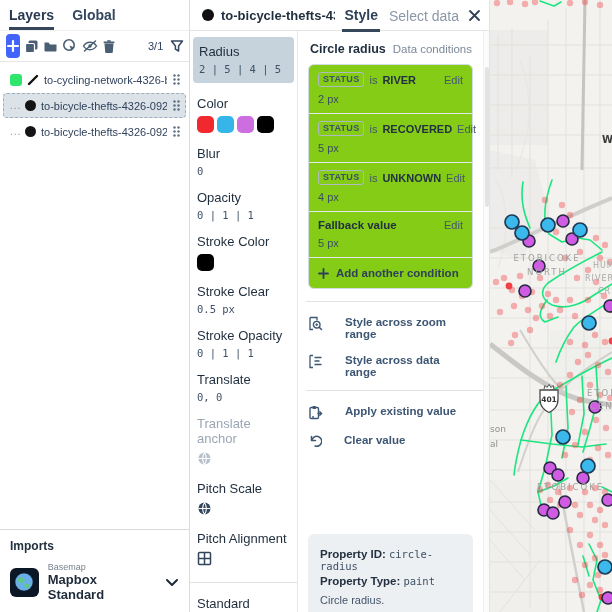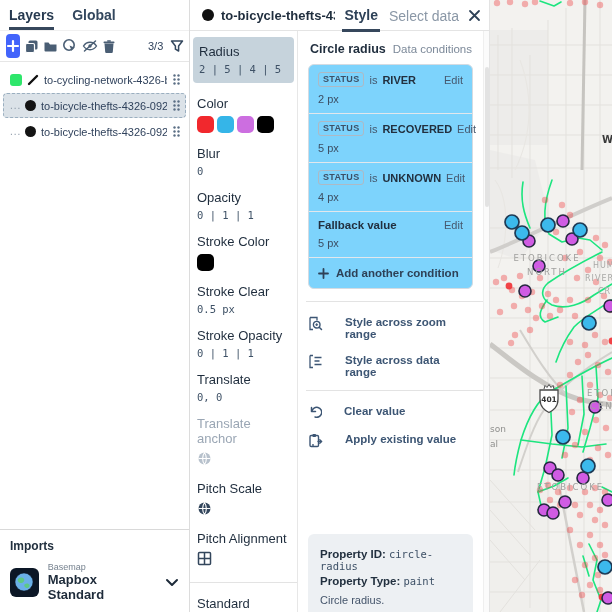--- a/index.html
+++ b/index.html
@@ -52,21 +52,21 @@
   .prop.sel { background:#c6d3dc; border-radius:4px; padding:7px 6px 8px; margin:-2px -3px 0 -4px; }
   .swatch-row { display:flex; gap:3px; margin-top:5px; }
   .swatch { width:17px; height:17px; border-radius:5px; cursor:pointer; }
   .prop-icon { margin-top:5px; }
   .props-divider { border:none; border-top:1px solid #e3e3e3; margin:14px -6px 0 -7px; }
 
   .editor-col { flex:1; padding:9px 10px 0 10px; overflow:hidden; display:flex; flex-direction:column; }
   .ed-titlerow { display:flex; gap:7px; align-items:baseline; margin:2px 0 8px 2px; }
   .ed-title { font-size:12.5px; font-weight:700; color:#1f2d3d; }
   .ed-subtitle { font-size:11.5px; color:#7c8999; }
-  .cards { border:1px solid #d4dbe2; border-radius:6px; background:#7dd3fc; }
+  .cards { border:1px solid #d4dbe2; border-radius:6px; background:#84cc16; }
   .card { padding:7px 9px 8px; border-bottom:1px solid #e2e7ec; }
   .card-top { display:flex; align-items:center; gap:5px; }
   .badge { font-size:9px; font-weight:700; color:#3d5066; border:1px solid #aeb9c4; border-radius:3px; padding:1px 4px 2px; letter-spacing:0.3px; }
   .cond-op { font-size:11px; color:#44566b; }
   .cond-val { font-size:11px; font-weight:700; color:#22303f; }
   .cond-label { font-size:11.5px; font-weight:700; color:#22303f; }
   .edit-link { margin-left:auto; font-size:11px; color:#46586e; cursor:pointer; }
   .card-size { font-size:11px; color:#3c4e63; margin-top:6px; }
   .add-row { display:flex; align-items:center; gap:7px; padding:9px 9px; font-size:11.5px; font-weight:600; color:#2e4157; cursor:pointer; }
   .ed-divider { border:none; border-top:1px solid #e3e3e3; margin:12px -10px 0 -2px; }
@@ -140,21 +140,21 @@
     <button class="tb-btn">
       <span class="icon">
           <svg width="14" height="15" viewBox="0 0 14 15">
             <path d="M2.5 4.5h9l-.7 8.5a1 1 0 0 1-1 .9H4.2a1 1 0 0 1-1-.9z" fill="#4a5e74"></path>
             <rect x="1.5" y="2.6" width="11" height="1.6" rx="0.8" fill="#4a5e74"></rect>
             <rect x="5" y="1.2" width="4" height="1.6" rx="0.8" fill="#4a5e74"></rect>
           </svg>
         </span>
     </button>
     <div class="tb-sep"></div>
-    <span class="tb-count">3/3</span>
+    <span class="tb-count">3/1</span>
     <button class="tb-btn">
       <span class="icon">
           <svg width="14" height="14" viewBox="0 0 14 14">
             <path d="M1.5 2h11L8.6 7v5l-3.2-1.8V7z" fill="none" stroke="#33475e" stroke-width="1.5" stroke-linejoin="round"></path>
           </svg>
         </span>
     </button>
   </div>
   <div class="layer-list">
     <div class="layer-row">
@@ -398,37 +398,37 @@
               <g stroke="#3d5674" stroke-width="1.6">
                 <path d="M6.5 3.5h7M6.5 7h5M6.5 10.5h7"></path>
               </g>
             </svg>
           </span>
         <span>Style across data range</span>
       </div>
       <hr class="ed-divider">
       <div class="ed-link">
         <span class="icon">
-            <svg width="14" height="14" viewBox="0 0 14 14">
-              <path d="M3.5 2.5v4h4" fill="none" stroke="#3d5674" stroke-width="1.5" stroke-linecap="round" stroke-linejoin="round"></path>
-              <path d="M3.8 6.3A5 5 0 1 1 7 12" fill="none" stroke="#3d5674" stroke-width="1.5" stroke-linecap="round"></path>
-            </svg>
-          </span>
-        <span>Clear value</span>
-      </div>
-      <div class="ed-link">
-        <span class="icon">
             <svg width="15" height="15" viewBox="0 0 15 15">
               <rect x="2" y="2.5" width="8.5" height="11" rx="1.2" fill="none" stroke="#3d5674" stroke-width="1.4"></rect>
               <rect x="4.5" y="1" width="3.5" height="3" rx="0.8" fill="#3d5674"></rect>
               <path d="M10 8.5h3.5M11.8 6.8l1.9 1.7-1.9 1.7" fill="none" stroke="#3d5674" stroke-width="1.3" stroke-linecap="round" stroke-linejoin="round"></path>
               <circle cx="5" cy="12" r="0.9" fill="#3d5674"></circle>
             </svg>
           </span>
         <span>Apply existing value</span>
+      </div>
+      <div class="ed-link">
+        <span class="icon">
+            <svg width="14" height="14" viewBox="0 0 14 14">
+              <path d="M3.5 2.5v4h4" fill="none" stroke="#3d5674" stroke-width="1.5" stroke-linecap="round" stroke-linejoin="round"></path>
+              <path d="M3.8 6.3A5 5 0 1 1 7 12" fill="none" stroke="#3d5674" stroke-width="1.5" stroke-linecap="round"></path>
+            </svg>
+          </span>
+        <span>Clear value</span>
       </div>
 
       <div class="infobox">
         <div class="info-line"><b>Property ID:</b> <span class="mono">circle-radius</span></div>
         <div class="info-line"><b>Property Type:</b> <span class="mono">paint</span></div>
         <div class="info-desc">Circle radius.</div>
         <hr class="info-divider">
         <div class="info-line"><b>Mapbox GL JS:</b> <span class="mono">0.10.0+</span></div>
 
       </div>

